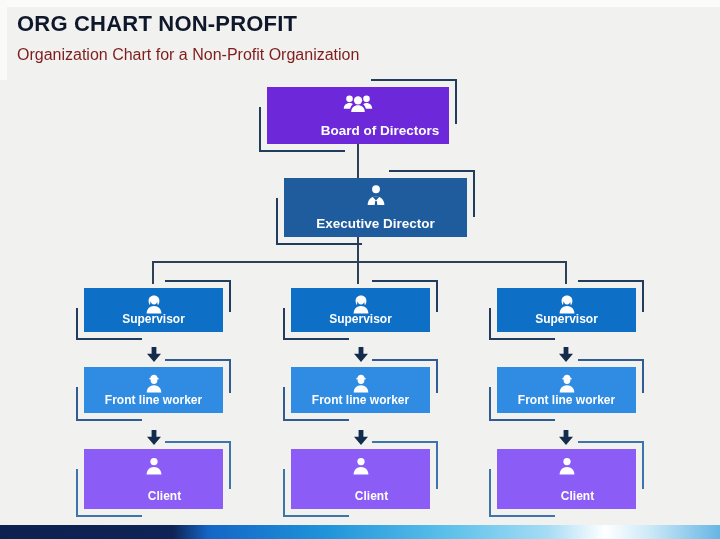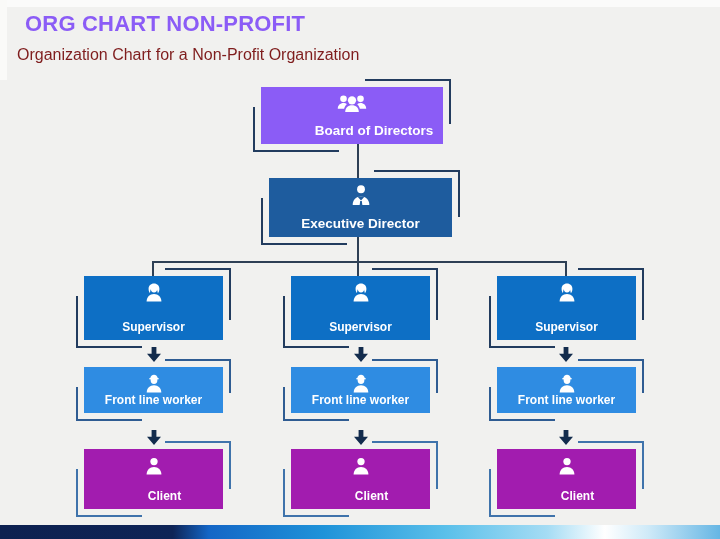--- a/index.html
+++ b/index.html
@@ -6,22 +6,22 @@
   body{
     width:720px;height:539px;position:relative;overflow:hidden;
     background:#f1f1ef;
     font-family:"Liberation Sans","DejaVu Sans",sans-serif;
     -webkit-font-smoothing:antialiased;
   }
   .top-strip{position:absolute;left:0;top:0;width:720px;height:7px;background:#fbfbfa;}
   .left-strip{position:absolute;left:0;top:0;width:7px;height:80px;background:#fafaf8;}
 
   .title{
-    position:absolute;left:25px;top:11px;
-    font-size:22px;font-weight:bold;color:#8b5cf6;letter-spacing:.2px;
+    position:absolute;left:17px;top:11px;
+    font-size:22px;font-weight:bold;color:#0f172a;letter-spacing:.2px;
   }
   .subtitle{
     position:absolute;left:17px;top:46px;
     font-size:16px;color:#7f1d1d;
   }
 
   
   .obox{
     position:absolute;color:#fff;
     display:flex;flex-direction:column;align-items:center;justify-content:flex-end;
@@ -34,25 +34,25 @@
   .br{position:absolute;pointer-events:none;}
   .br-tr{top:-8px;right:-8px;width:46%;height:calc(100% - 14px);
          border-top:2px solid;border-right:2px solid;}
   .br-bl{bottom:-8px;left:-8px;width:46%;height:calc(100% - 14px);
          border-bottom:2px solid;border-left:2px solid;}
   .br-dark{border-color:#223c5e;}
   .br-mid{border-color:#2f5c92;}
   .br-light{border-color:#3f73ab;}
 
   
-  .box-board{left:261px;top:87px;width:182px;height:57px;background:#8b5cf6;padding-left:44px;}
-  .box-exec{left:269px;top:178px;width:183px;height:59px;background:#1e5c9e;}
-  .box-sup{top:276px;height:64px;background:#0d6fc5;}
+  .box-board{left:267px;top:87px;width:182px;height:57px;background:#6d28d9;padding-left:44px;}
+  .box-exec{left:284px;top:178px;width:183px;height:59px;background:#1e5c9e;}
+  .box-sup{top:288px;height:44px;background:#0d6fc5;}
   .box-flw{top:367px;height:46px;background:#2f8ce2;}
-  .box-cli{top:449px;height:60px;background:#a21caf;padding-left:22px;}
+  .box-cli{top:449px;height:60px;background:#8b5cf6;padding-left:22px;}
   .col0{left:84px;width:139px;}
   .col1{left:291px;width:139px;}
   .col2{left:497px;width:139px;}
   .box-board .lbl,.box-exec .lbl{font-size:13.5px;}
   .box-sup .lbl,.box-flw .lbl,.box-cli .lbl{font-size:12px;}
 
   
   .cline{position:absolute;background:#2e4055;}
   .v-board-exec{left:357px;top:144px;width:2px;height:34px;}
   .v-exec-bus{left:357px;top:237px;width:2px;height:25px;}

